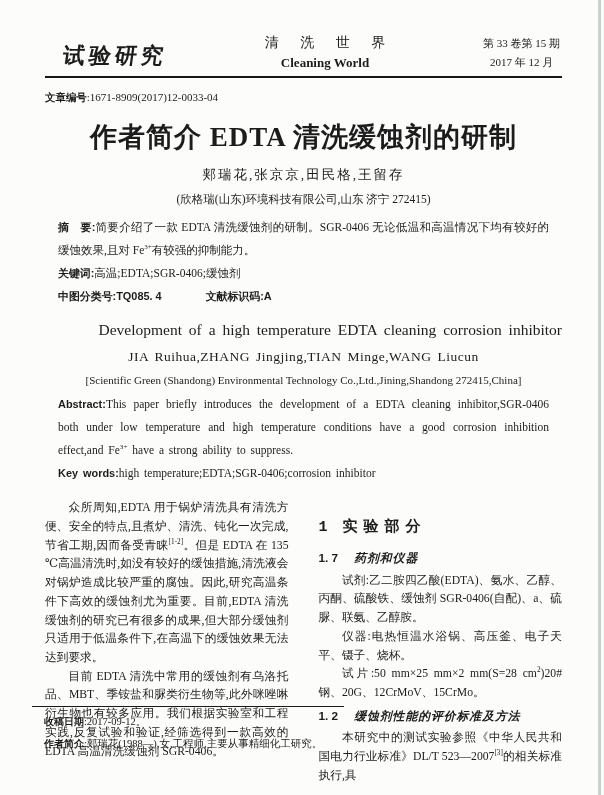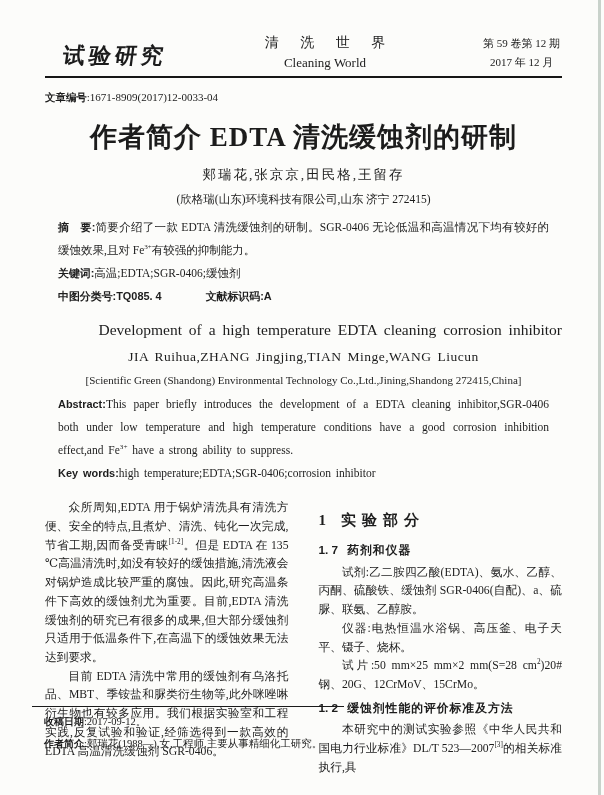--- a/index.html
+++ b/index.html
@@ -35,21 +35,21 @@
   .logo {
     font-family:"DejaVu Serif","Liberation Serif",serif;
     font-weight:900;
     font-size:22px;
     letter-spacing:4px;
     transform:skewX(-8deg);
     padding-left:18px;
   }
   .header-center { text-align:center; }
   .journal-cn { font-size:14px; letter-spacing:9px; text-indent:9px; }
-  .journal-en { font-size:13px; font-weight:normal; margin-top:3px; }
+  .journal-en { font-size:13px; font-weight:bold; margin-top:3px; }
   .header-right { font-size:11px; text-align:center; line-height:1.7; padding-right:2px; }
   .header-rule { border-bottom:2.5px solid #161616; margin-top:5px; }
 
   .article-number { margin-top:13px; font-size:11px; }
 
   
   .title-cn {
     margin:14px 0 0 0;
     text-align:center;
     font-size:27px; font-weight:bold;
@@ -90,33 +90,33 @@
   
   .columns { display:flex; gap:30px; margin-top:14px; }
   .col {
     flex:1; min-width:0;
     font-size:11.7px;
     line-height:18.7px;
     text-align:justify;
   }
   .col p { margin:0; text-indent:2em; }
   .sec-h1 {
-    font-family:Liberation Serif, serif;
+    font-family:Liberation Mono, monospace;
     font-weight:bold; font-size:15px;
-    margin:12px 0 11px 0;
+    margin:20px 0 11px 0;
     text-align:left;
   }
   .sec-h1 .h-title { letter-spacing:6px; margin-left:15px; }
   .sec-h2 {
     font-family:"Liberation Sans","DejaVu Sans",sans-serif;
     font-weight:bold; font-size:11.8px;
     margin:4px 0 4px 0;
     text-align:left;
   }
-  .sec-h2 .h-title { margin-left:9px; letter-spacing:1px; }
+  .sec-h2 .h-title { margin-left:16px; letter-spacing:1px;font-style:italic; }
 
   
   .footnote {
     position:absolute; left:32px; top:706px; width:312px;
     font-size:10.5px; line-height:22px;
   }
   .footnote-rule { border-top:1.5px solid #1a1a1a; margin-bottom:4px; }
   .footnote p { margin:0; padding-left:12px; }
 </style>
 </head>
@@ -125,21 +125,21 @@
 <div class="page">
   <div class="scan-edge"></div>
 
   <header class="header">
     <div class="logo">试验研究</div>
     <div class="header-center">
       <div class="journal-cn">清 洗 世 界</div>
       <div class="journal-en">Cleaning World</div>
     </div>
     <div class="header-right">
-      <div>第 59 卷第 12 期</div>
+      <div>第 33 卷第 15 期</div>
       <div>2017 年 12 月</div>
     </div>
   </header>
   <div class="header-rule"></div>
 
   <div class="article-number">
     <span class="hei">文章编号</span><span>:1671-8909(2017)12-0033-04</span>
   </div>
 
   <h1 class="title-cn">作者简介 EDTA 清洗缓蚀剂的研制</h1>

